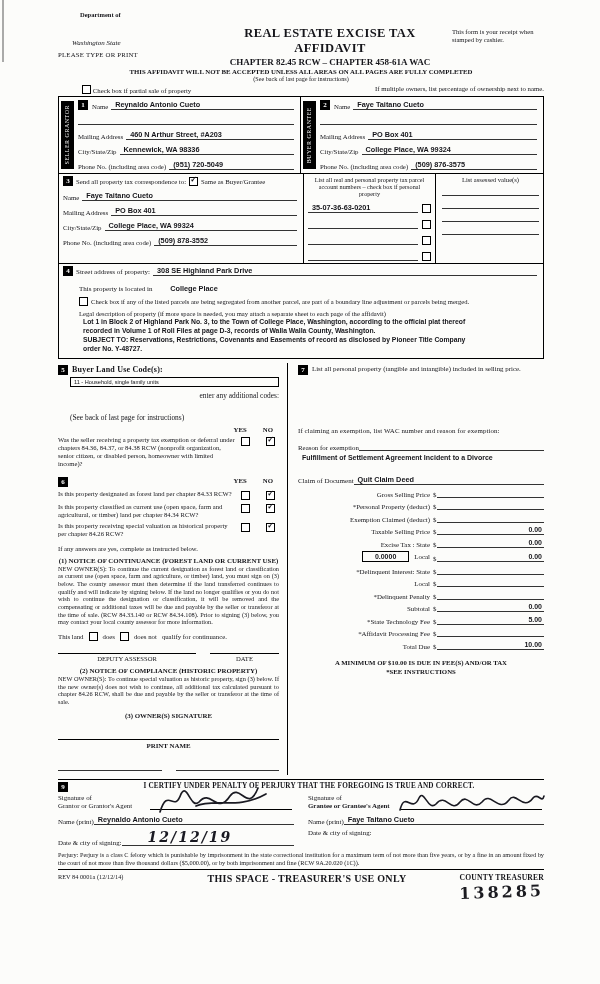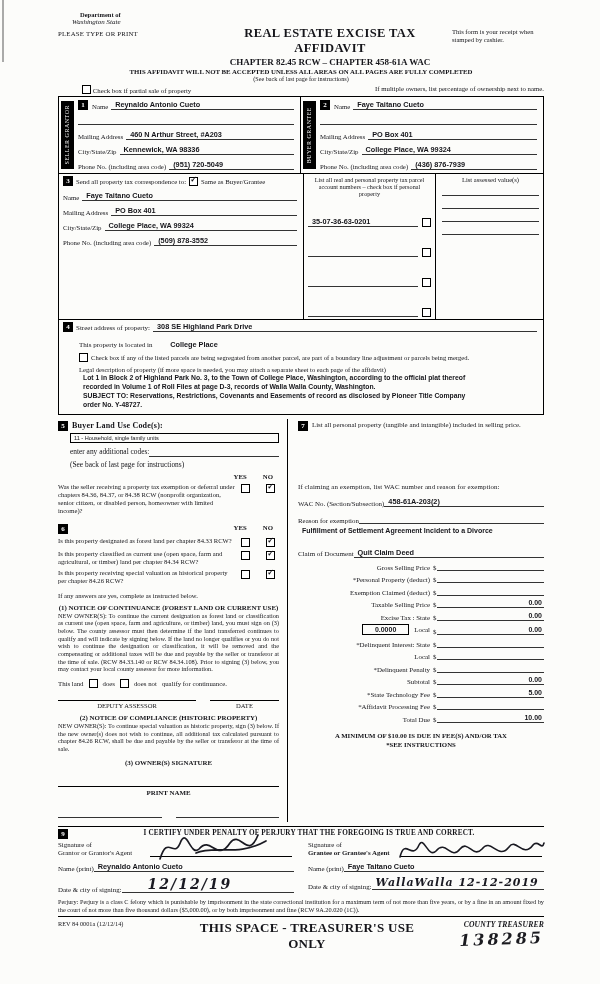--- a/index.html
+++ b/index.html
@@ -5,21 +5,21 @@
   html,body{margin:0;padding:0;background:#e8e8e6;}
   .page{width:600px;height:984px;background:#fcfcfa;position:relative;overflow:hidden;
         font-family:"Liberation Serif",serif;color:#15151a;}
   .scan-edge{position:absolute;left:2px;top:0;width:2px;height:62px;background:#666;opacity:.55;}
   .form{position:absolute;left:58px;top:12px;width:486px;}
   
   .hdr{display:flex;align-items:flex-start;}
   .logoblk{width:150px;line-height:1;}
   .logo-top{font-size:6.5px;font-weight:bold;margin-left:22px;}
   .logo-rev{font-size:14px;font-weight:bold;letter-spacing:.3px;display:flex;align-items:center;gap:2px;}
-  .logo-state{font-size:7px;font-style:italic;margin-left:14px;}
+  .logo-state{font-size:7px;font-style:italic;margin-left:14px;margin-top:21px;}
   .please{font-size:6.8px;margin-top:5px;letter-spacing:.2px;}
   .titleblk{flex:1;text-align:center;margin-top:14px;}
   .title{font-size:12.5px;font-weight:bold;letter-spacing:.4px;}
   .chapter{font-size:9px;font-weight:bold;margin-top:1px;}
   .receipt{width:92px;font-size:6.6px;margin-top:16px;line-height:1.25;}
   .warn{Text-align:center;font-size:6.8px;font-weight:bold;text-align:center;margin-top:1px;}
   .seeback-c{text-align:center;font-size:6.2px;margin-top:0px;}
   .topchk{display:flex;justify-content:space-between;font-size:6.8px;margin:3px 0 2px 24px;}
   .cb{display:inline-block;width:7px;height:7px;border:1px solid #000;background:#fff;
       vertical-align:-1px;line-height:6px;text-align:center;font-size:8px;font-weight:bold;}
@@ -36,39 +36,39 @@
   .fields{flex:1;padding:2px 6px 3px 4px;}
   .frow{display:flex;align-items:flex-end;font-size:6.8px;margin-top:5px;}
   .frow .lb{white-space:nowrap;margin-right:3px;}
   .ul{flex:1;border-bottom:1px solid #333;min-height:9px;}
   .tv{font-family:"Liberation Sans",sans-serif;font-weight:bold;font-size:7.3px;padding-left:4px;}
   .row3{display:grid;grid-template-columns:244px 132px 110px;border-top:1px solid #000;}
   .c3{padding:2px 6px 3px 4px;}
   .c3 .send{display:flex;align-items:center;gap:3px;font-size:6.8px;}
   .parcol{border-left:1px solid #000;padding:2px 4px;font-size:6.2px;}
   .parhead{text-align:center;line-height:1.15;}
-  .parrow{display:flex;align-items:flex-end;margin-top:20px;}
+  .parrow{display:flex;align-items:flex-end;margin-top:6px;}
   .parrow .ul{margin-right:4px;}
   .asscol{border-left:1px solid #000;padding:2px 6px;font-size:6.6px;}
   .asshead{text-align:center;}
   .assrow{border-bottom:1px solid #333;height:12px;}
   .row4{border-top:1px solid #000;padding:2px 6px 4px 4px;}
   .r4a{display:flex;align-items:flex-end;font-size:7px;gap:3px;}
   .r4b{font-size:7px;margin:8px 0 0 16px;}
   .r4c{display:flex;align-items:center;gap:3px;font-size:6.6px;margin:4px 0 0 16px;}
   .legal-lb{font-size:6.6px;margin:4px 0 0 16px;}
   .legal{font-family:"Liberation Sans",sans-serif;font-size:6.8px;font-weight:600;line-height:1.3;margin:1px 0 0 20px;}
   
   .cols{display:grid;grid-template-columns:230px 1fr;margin-top:4px;}
   .lcol{border-right:1px solid #000;padding:2px 8px 4px 0;}
   .rcol{padding:2px 0 4px 10px;}
   .sechead{display:flex;gap:4px;align-items:flex-start;}
   .s5title{font-size:8px;font-weight:bold;letter-spacing:.2px;}
   .codebox{border:1px solid #000;margin:2px 0 0 12px;padding:1px 3px;font-family:"Liberation Sans",sans-serif;font-size:5.6px;}
-  .addl{display:flex;font-size:7.4px;margin:4px 0 0 12px;}
+  .addl{display:flex;align-items:flex-end;font-size:7.4px;margin:4px 0 0 12px;flex-direction:column;}
   .seeback{font-size:7.4px;margin:3px 0 0 12px;}
   .yn-head{display:flex;justify-content:flex-end;gap:16px;font-size:6.8px;font-weight:bold;margin-top:4px;padding-right:6px;}
   .q{display:flex;align-items:flex-start;font-size:6.6px;line-height:1.25;margin-top:3px;}
   .q .qt{flex:1;padding-right:6px;}
   .q .qb{display:flex;gap:16px;padding-right:4px;margin-top:1px;}
   .ifyes{font-size:6.6px;margin-top:6px;}
   .ntitle{font-size:6.9px;font-weight:bold;text-align:center;margin-top:5px;}
   .nbody{font-size:6.3px;line-height:1.22;text-align:justify;margin-top:1px;}
   .landq{display:flex;align-items:center;gap:5px;font-size:6.8px;margin-top:6px;}
   .deprow{display:flex;gap:14px;margin-top:12px;}
@@ -104,22 +104,22 @@
   .ink{position:absolute;pointer-events:none;}
   .namerow{display:flex;align-items:flex-end;margin-top:4px;}
   .daterow{display:flex;align-items:flex-end;margin-top:4px;position:relative;}
   .hw{font-family:"DejaVu Serif",serif;font-style:italic;font-weight:bold;color:#1a1a22;}
   .hw-date1{font-size:14px;transform:rotate(-3deg);letter-spacing:2px;padding-left:26px;}
   .hw-date2{font-size:11px;transform:rotate(-1deg);letter-spacing:1px;padding-left:4px;white-space:nowrap;}
   
   .perjury{font-size:6.3px;line-height:1.3;text-align:justify;margin-top:5px;border-bottom:1px solid #000;padding-bottom:2px;}
   .footer{display:flex;align-items:flex-start;margin-top:3px;}
   .rev{font-size:6.3px;width:130px;}
-  .tspace{flex:1;text-align:center;font-size:13px;font-weight:bold;letter-spacing:.3px;}
-  .ctreas{width:118px;text-align:right;font-size:7.6px;font-weight:bold;letter-spacing:.2px;font-style:italic;}
+  .tspace{flex:1;text-align:center;font-size:10px;font-weight:bold;letter-spacing:.3px;}
+  .ctreas{width:118px;text-align:right;font-size:7.6px;font-weight:bold;letter-spacing:.2px;}
   .stamp{font-family:"DejaVu Serif",serif;font-size:16px;font-weight:bold;letter-spacing:3px;
          transform:rotate(-2deg);text-align:right;margin-top:1px;color:#1b1b20;}
 </style>
 </head>
 <body>
 
 <div class="page">
   <div class="scan-edge"></div>
   <div class="form">
 
@@ -191,21 +191,21 @@
             <div class="frow">
               <span class="lb">Mailing Address</span>
               <span class="ul"><span class="tv">PO Box 401</span></span>
             </div>
             <div class="frow">
               <span class="lb">City/State/Zip</span>
               <span class="ul"><span class="tv">College Place, WA  99324</span></span>
             </div>
             <div class="frow">
               <span class="lb">Phone No. (including area code)</span>
-              <span class="ul"><span class="tv">(436) 876-7939</span></span>
+              <span class="ul"><span class="tv">(509) 876-3575</span></span>
             </div>
           </div>
         </div>
       </div>
 
       <div class="row3">
         <div class="c3">
           <div class="send">
             <span class="numbox">3</span>
             <span>Send all property tax correspondence to:</span>
@@ -367,24 +367,20 @@
 
       <div class="rcol">
         <div class="sechead">
           <span class="numbox">7</span>
           <span class="s7lbl">List all  personal property (tangible and intangible) included in selling price.</span>
         </div>
         <div style="height:52px;"></div>
 
         <div class="claim">If claiming an exemption, list WAC number and reason for exemption:</div>
         <div class="wacrow">
-          <span>WAC No. (Section/Subsection)</span>
-          <span class="ul"><span class="tv">458-61A-203(2)</span></span>
-        </div>
-        <div class="wacrow">
           <span>Reason for exemption</span>
           <span class="ul"></span>
         </div>
         <div class="reason-tv">Fulfillment of Settlement Agreement Incident to a Divorce</div>
 
         <div class="docrow" style="margin-top:14px;">
           <span>Claim of Document</span>
           <span class="ul"><span class="tv">Quit Claim Deed</span></span>
         </div>
 
@@ -498,21 +494,20 @@
           <div class="sigline"></div>
           <svg class="ink" style="left:88px;top:-10px;" width="150" height="36" viewBox="0 0 150 36">
             <path d="M4 26 C 9 6 16 30 23 14 C 28 4 32 28 40 20 C 50 8 55 30 64 18 C 72 8 77 28 86 18 C 95 6 102 30 113 16 C 120 6 127 28 137 14 C 142 8 146 20 148 12" stroke="#1a1a22" stroke-width="1.6" fill="none" stroke-linecap="round"></path>
           </svg>
           <div class="namerow">
             <span>Name (print)</span>
             <span class="ul"><span class="tv">Faye Taitano Cueto</span></span>
           </div>
           <div class="daterow">
             <span>Date &amp; city of signing:</span>
-            <span class="ul"><span class="hw hw-date2">WallaWalla  12-12-2019</span></span>
           </div>
         </div>
       </div>
     </div>
 
     <div class="perjury">Perjury: Perjury is a class C felony which is punishable by imprisonment in the state correctional institution for a maximum term of not more than five years, or by a fine in an amount fixed by the court of not more than five thousand dollars ($5,000.00), or by both imprisonment and fine (RCW 9A.20.020 (1C)).</div>
     <div class="footer">
       <div class="rev">REV 84 0001a (12/12/14)</div>
       <div class="tspace">THIS SPACE - TREASURER'S USE ONLY</div>
       <div class="ctreas">

